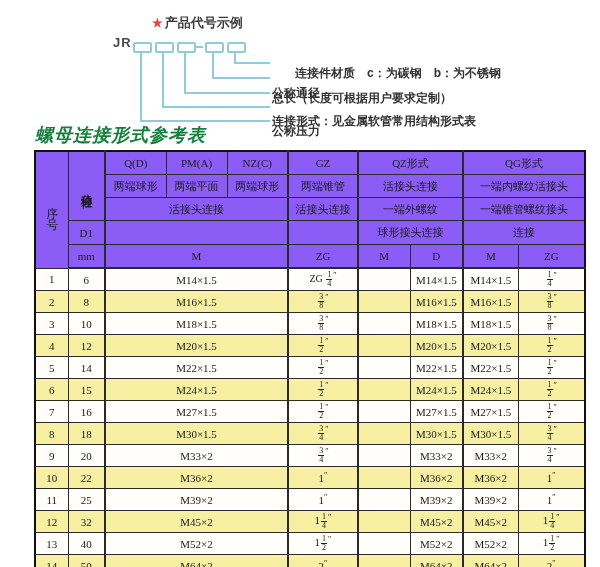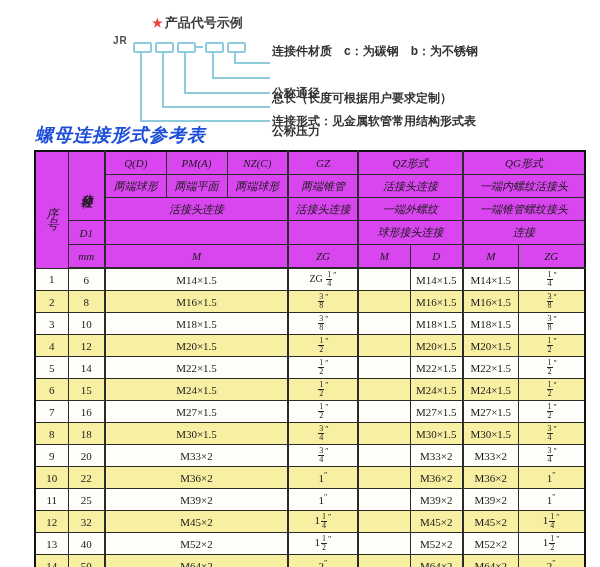--- a/index.html
+++ b/index.html
@@ -4,42 +4,42 @@
 <style>
   html,body{margin:0;padding:0;}
   body{
     width:600px;height:567px;position:relative;background:#ffffff;
     font-family:"Liberation Sans", sans-serif;color:#222;
     overflow:hidden;
   }
   
   .star-title{position:absolute;left:112px;top:14px;font-size:13px;font-weight:bold;color:#3a3a3a;margin-left:40px;}
   .star{color:#e8453c;margin-right:2px;font-size:12px;}
-  .jr{position:absolute;left:113px;top:35px;font-size:10px;font-weight:bold;color:#4a4a4a;letter-spacing:1px;}
+  .jr{position:absolute;left:113px;top:35px;font-size:13px;font-weight:bold;color:#4a4a4a;letter-spacing:1px;}
   .code-box{position:absolute;top:42px;width:15px;height:7px;border:2px solid #8ecbdc;background:#fff;border-radius:2px;}
   .code-dash{position:absolute;top:46px;width:7px;height:2px;background:#8ecbdc;}
   .conn{position:absolute;border-left:2px solid #8ecbdc;border-bottom:2px solid #8ecbdc;}
   .dlabel{position:absolute;left:272px;font-size:12px;font-weight:bold;color:#333;white-space:nowrap;}
   
   .tbl-title{
     position:absolute;left:35px;top:123px;font-family:"Liberation Serif","DejaVu Serif",serif;
-    font-size:18px;font-weight:bold;font-style:italic;color:#1d4ed8;letter-spacing:1px;
+    font-size:18px;font-weight:bold;font-style:italic;color:#15803d;letter-spacing:1px;
   }
   
   table.ref{
     position:absolute;left:34px;top:150px;width:550px;
     border-collapse:collapse;table-layout:fixed;
     font-family:"Liberation Serif","DejaVu Serif",serif;font-size:11px;color:#1a1a1a;
     border:2px solid #111;
   }
   table.ref th, table.ref td{
     border:1px solid #2a2a2a;padding:0;text-align:center;vertical-align:middle;
     font-weight:normal;overflow:hidden;white-space:nowrap;
   }
-  table.ref th{background:#d946ef;height:22px;font-style:italic;}
+  table.ref th{background:#8b5cf6;height:22px;}
   tr.hrow4 th{height:23px;}
   table.ref td{height:21px;background:#fffefa;}
   tr.even td{background:#f7f0a3;}
   .bl{border-left-width:2px !important;}
   tr.hrow5 th{border-bottom-width:2px;}
   .vtext{writing-mode:vertical-rl;text-orientation:upright;font-size:12px;letter-spacing:13px;}
   .vtext2{writing-mode:vertical-rl;text-orientation:upright;font-size:12px;letter-spacing:1px;}
   
   .fr{display:inline-block;text-align:center;font-size:8px;line-height:8px;vertical-align:middle;margin:0 1px;}
   .fr .n{display:block;border-bottom:1px solid #222;padding:0 1px;}
@@ -62,21 +62,21 @@
 <div class="code-dash" style="left:196px;"></div>
 <div class="code-box" style="left:205px;"></div>
 <div class="code-box" style="left:227px;"></div>
 
 <div class="conn" style="left:234px;top:51px;width:34px;height:11px;"></div>
 <div class="conn" style="left:212px;top:51px;width:56px;height:26px;"></div>
 <div class="conn" style="left:184px;top:51px;width:84px;height:41px;"></div>
 <div class="conn" style="left:162px;top:51px;width:106px;height:55px;"></div>
 <div class="conn" style="left:140px;top:51px;width:128px;height:69px;"></div>
 
-<div class="dlabel" style="top:43px;">连接件材质　c：为碳钢　b：为不锈钢</div>
+<div class="dlabel" style="top:65px;margin-left:23px;">连接件材质　c：为碳钢　b：为不锈钢</div>
 <div class="dlabel" style="top:70px;margin-top:20px;">总长（长度可根据用户要求定制）</div>
 <div class="dlabel" style="top:85px;">公称通径</div>
 <div class="dlabel" style="top:99px;margin-top:24px;">公称压力</div>
 <div class="dlabel" style="top:113px;">连接形式：见金属软管常用结构形式表</div>
 
 <div class="tbl-title">螺母连接形式参考表</div>
 
 <table class="ref">
   <colgroup>
     <col style="width:33px">

